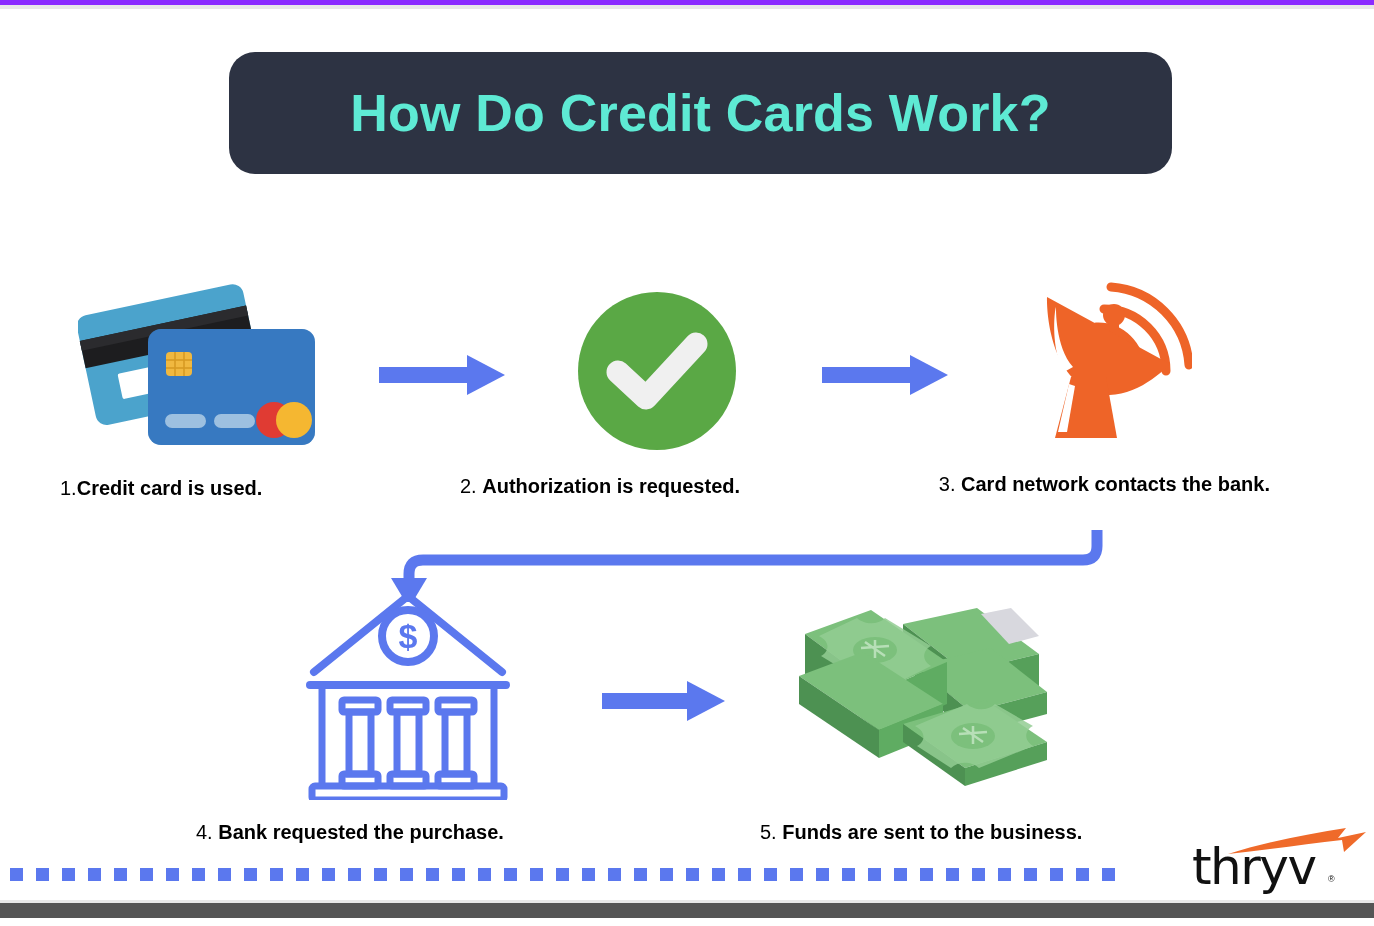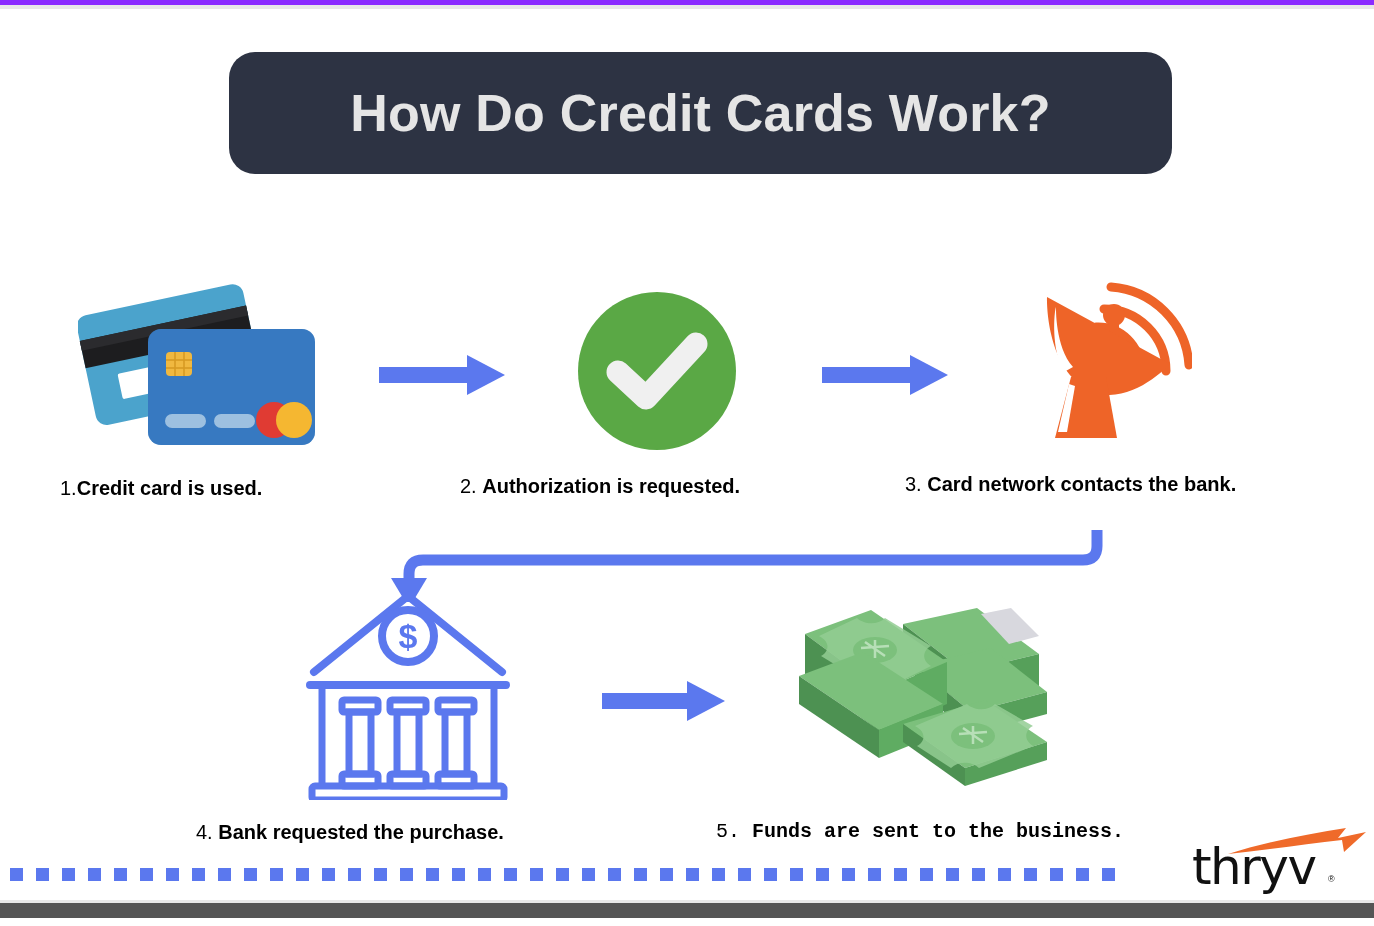--- a/index.html
+++ b/index.html
@@ -47,37 +47,37 @@
     position: absolute;
     left: 229px; top: 52px;
     width: 943px; height: 122px;
     background: #2d3343;
     border-radius: 26px;
     display: flex;
     align-items: center;
     justify-content: center;
   }
   #title-text {
-    color: #e5e5e5;
+    color: #5eead4;
     font-size: 52px;
     font-weight: bold;
     letter-spacing: 0.2px;
     white-space: nowrap;
   }
 
   
   .step-label {
     position: absolute;
     font-size: 20px;
     line-height: 36px;
     white-space: nowrap;
   }
   .step-num { font-weight: normal; }
   .step-text { font-weight: bold; }
-  .step-label.wrap { white-space: normal; }
+  .step-label.wrap { white-space: normal; text-align: right; }
 
   
   .arrow-h { position: absolute; }
 
   
   #credit-cards { position: absolute; left: 78px; top: 276px; width: 250px; height: 190px; }
 
   
   #check-circle { position: absolute; left: 578px; top: 292px; width: 158px; height: 158px; }
 
@@ -295,21 +295,21 @@
 
     <polygon points="108,128 190,104 252,146 170,172" fill="#7cc07c"></polygon>
     <polygon points="252,146 252,164 170,190 170,172" fill="#56a05a"></polygon>
     <polygon points="108,128 108,146 170,190 170,172" fill="#4d9152"></polygon>
     <path d="M120 130 C132 136 130 146 122 150 L156 172 C164 164 178 166 184 172 L238 150 C228 144 230 134 238 130 L200 108 C192 116 178 114 172 108 Z" fill="#93cd93" opacity="0.85"></path>
     <ellipse cx="178" cy="140" rx="22" ry="13" fill="#7cc07c"></ellipse>
     <path d="M164 138 L192 136 M178 130 L178 148 M168 132 L188 146" stroke="#b7dfb7" stroke-width="2.5" fill="none"></path>
   </svg>
 </div>
 
-<div class="step-label" style="left:716px; top:814px;font-family:Liberation Mono, monospace;">
+<div class="step-label" style="left:760px; top:814px;">
   <span class="step-num">5.</span>&nbsp;<span class="step-text">Funds are sent to the business.</span>
 </div>
 
 <div id="dotted-rule">
     <div class="dot" style="left: 0px; background: rgb(91, 120, 238);"></div>
     <div class="dot" style="left: 26px; background: rgb(91, 120, 238);"></div>
     <div class="dot" style="left: 52px; background: rgb(91, 120, 238);"></div>
     <div class="dot" style="left: 78px; background: rgb(91, 120, 238);"></div>
     <div class="dot" style="left: 104px; background: rgb(91, 120, 238);"></div>
     <div class="dot" style="left: 130px; background: rgb(91, 120, 238);"></div>

